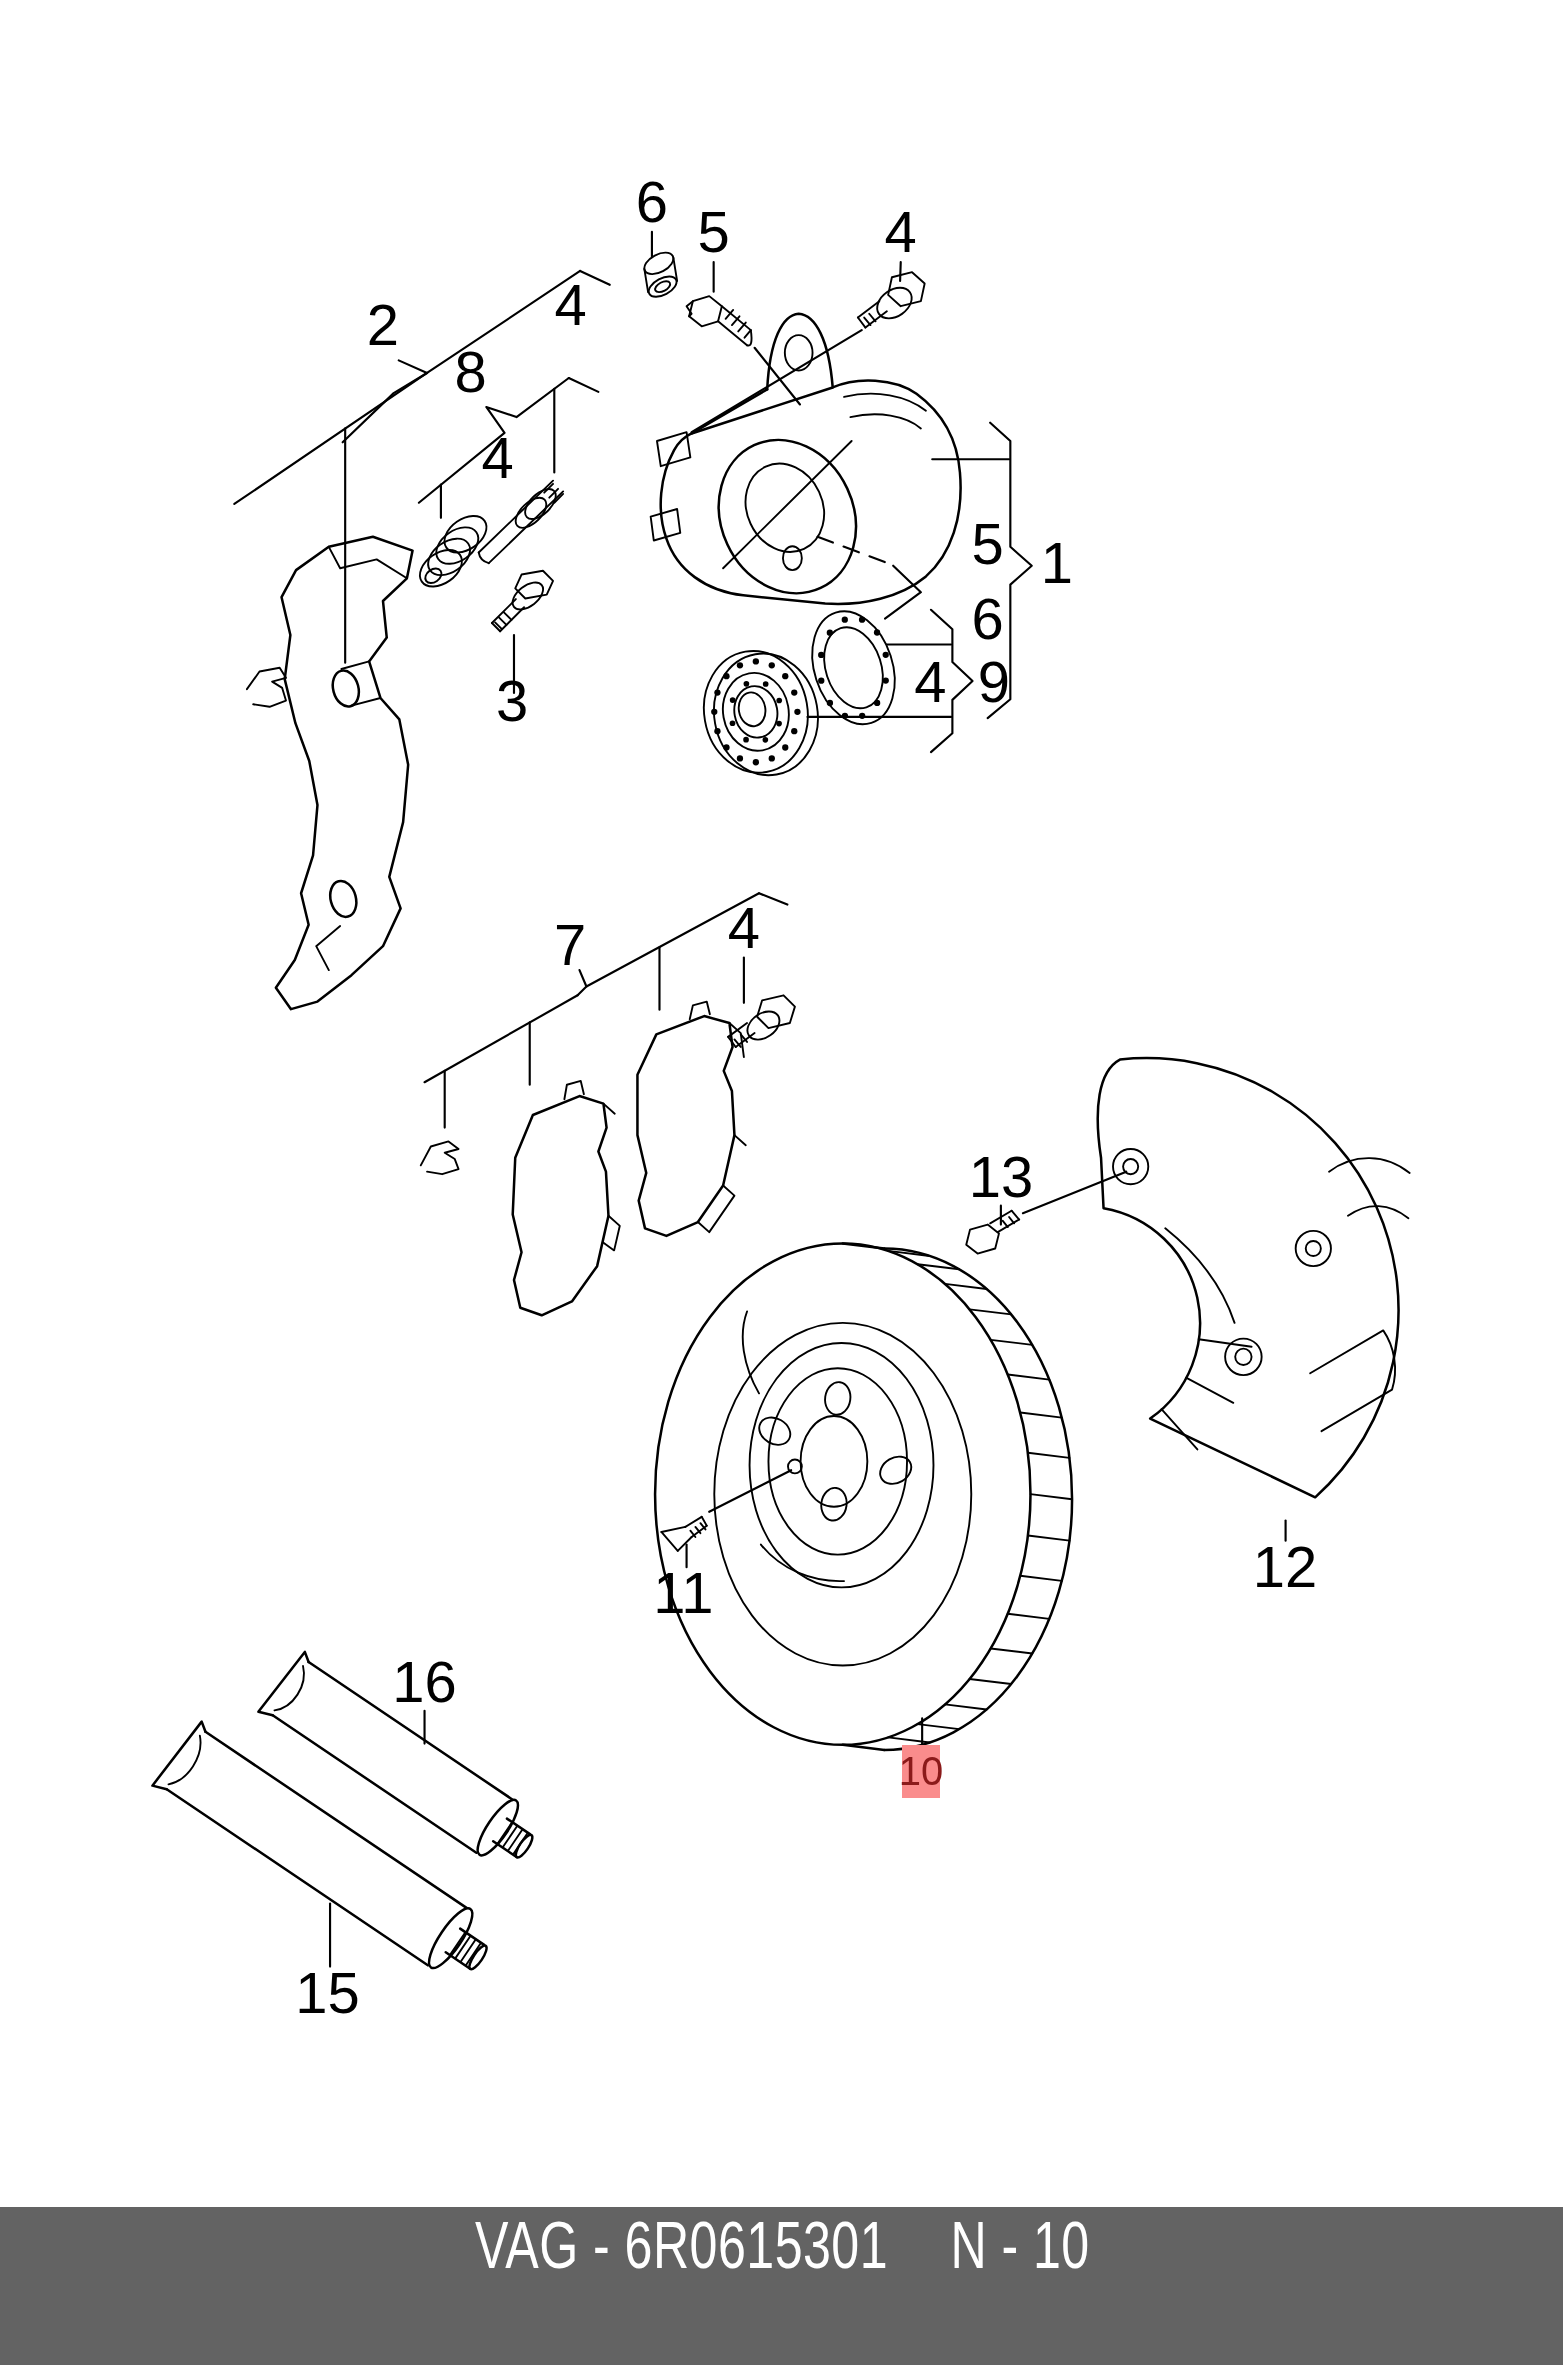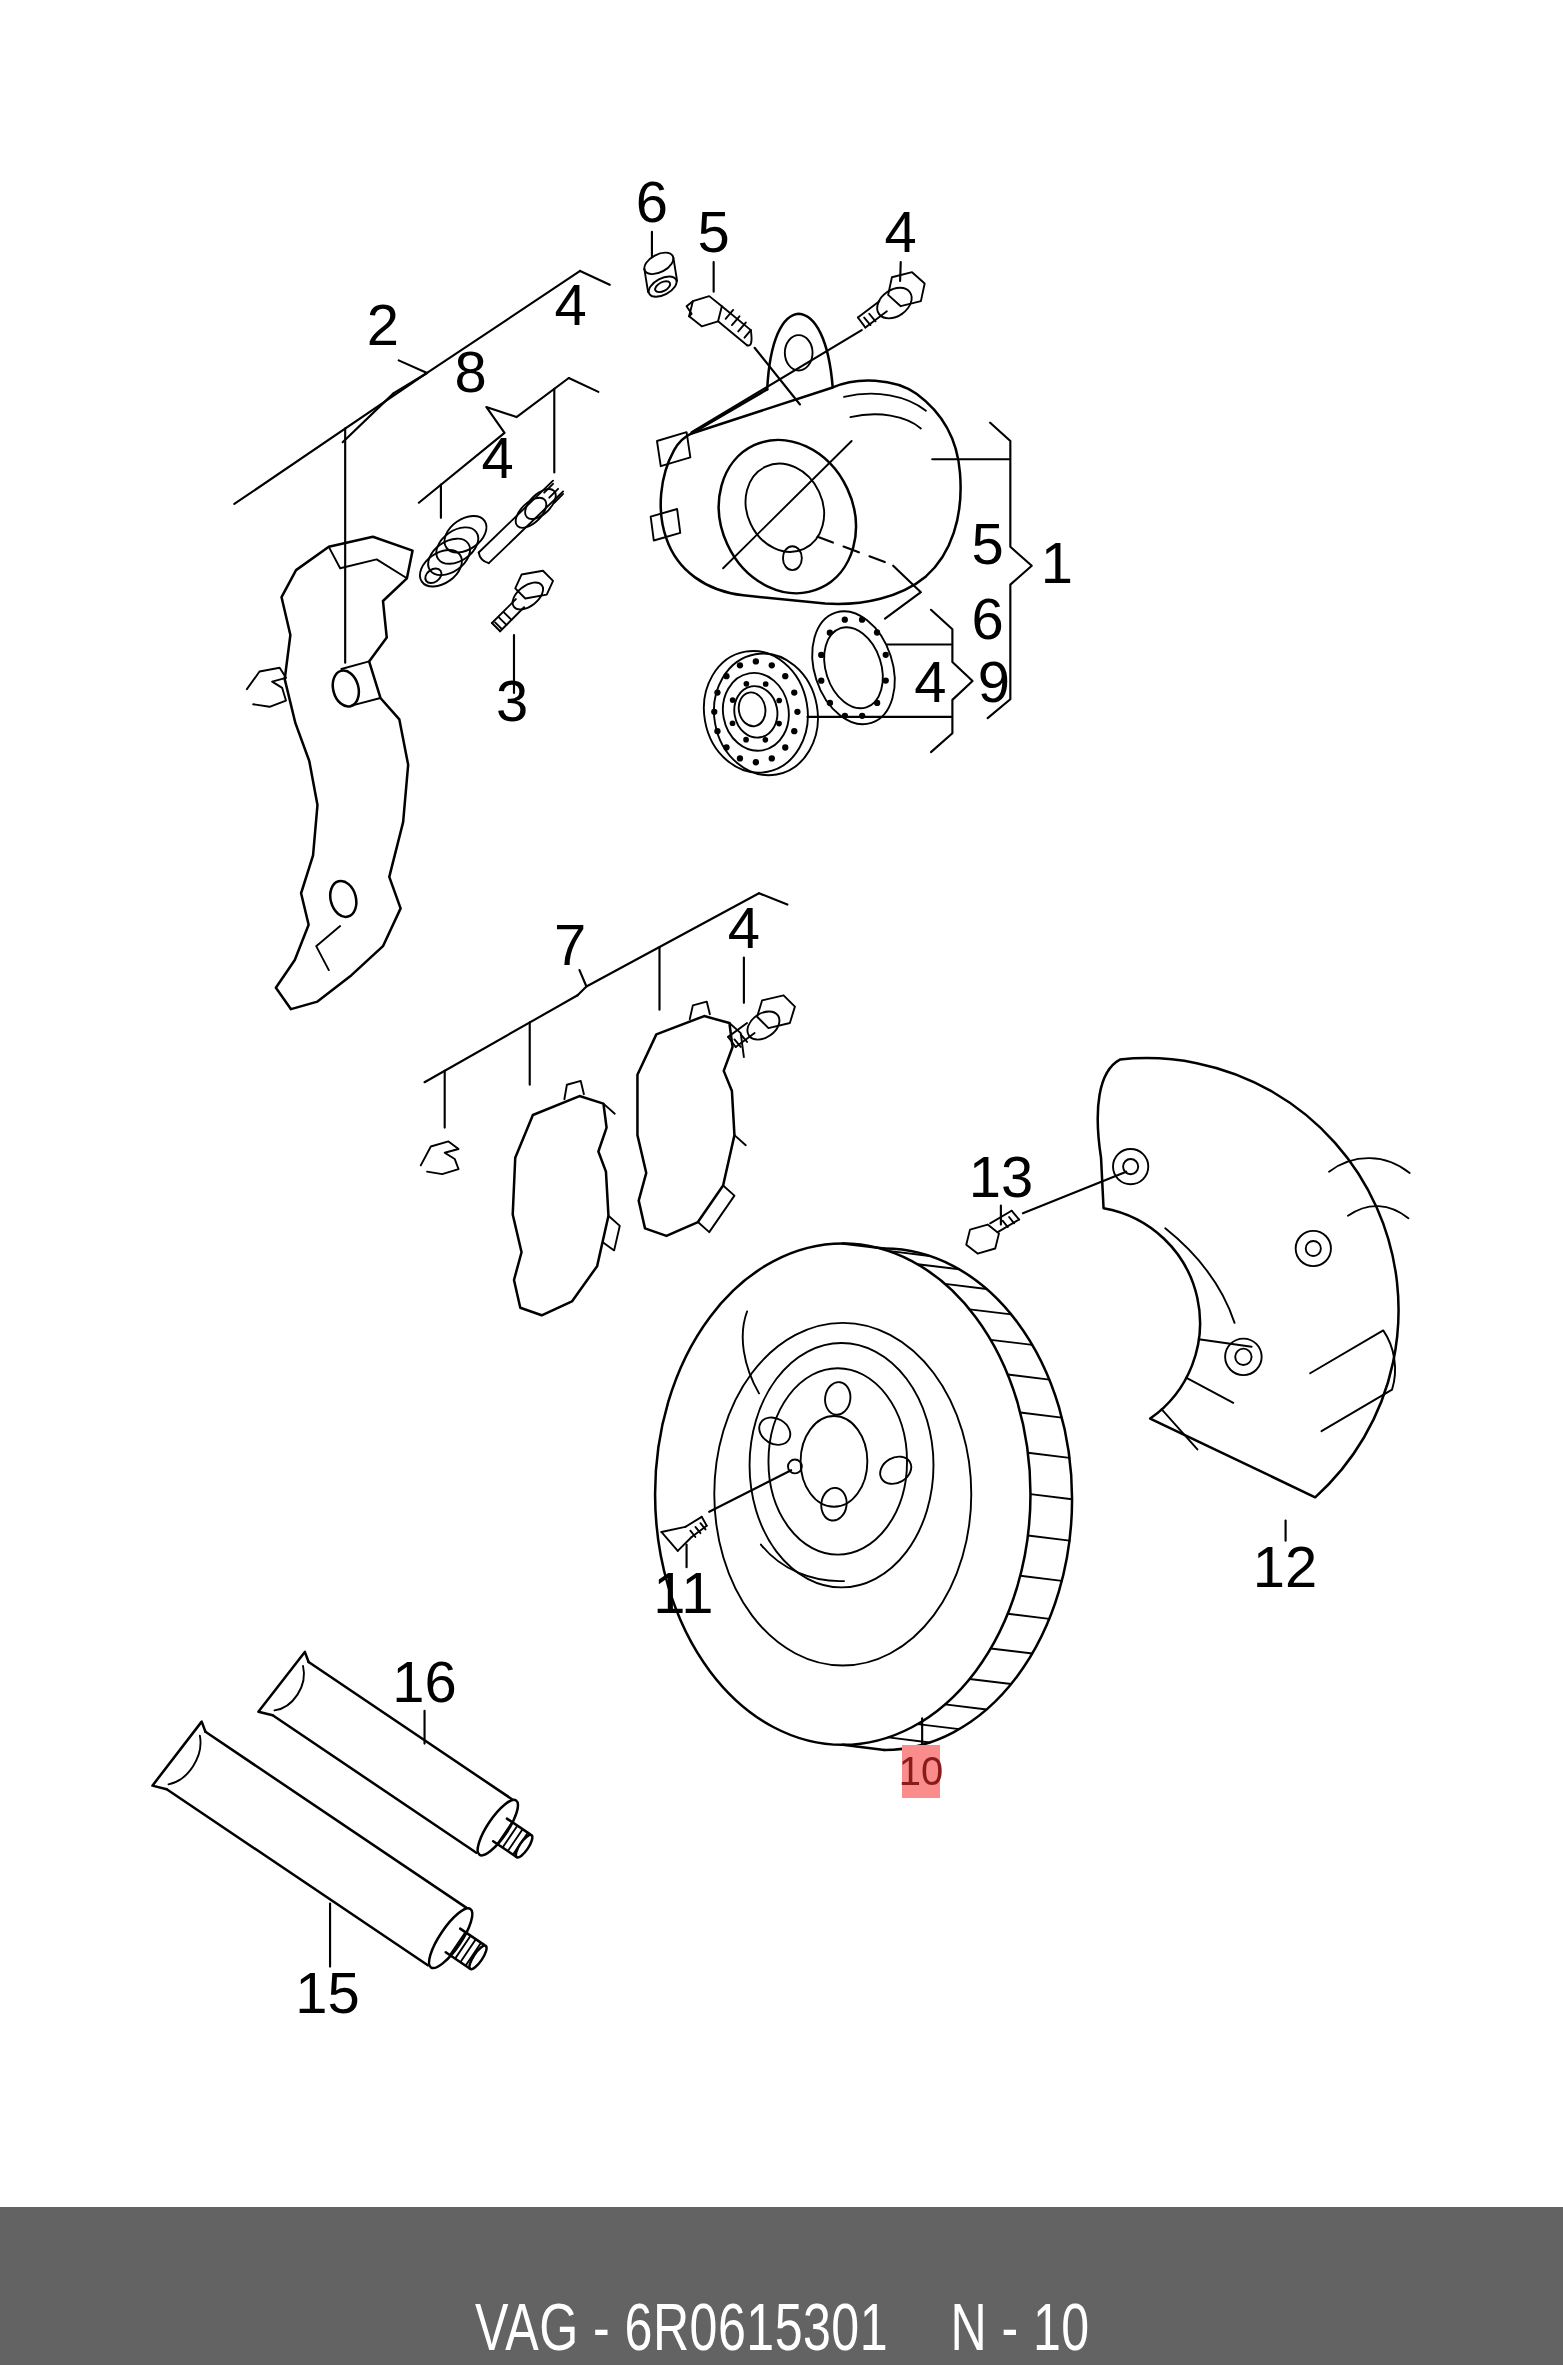--- a/index.html
+++ b/index.html
@@ -12,21 +12,21 @@
   #stage{position:absolute;inset:0;}
   svg{position:absolute;left:0;top:0;}
   .art{stroke:var(--line);fill:none;stroke-width:4;stroke-linejoin:round;stroke-linecap:round;}
   .thin{stroke-width:3;}
   .lead{stroke:var(--line);fill:none;stroke-width:3.4;stroke-linejoin:round;stroke-linecap:round;}
   .dash{stroke-dasharray:26 18;}
   .dots circle{fill:var(--line);stroke:none;}
   text.callout{font-size:92px;fill:var(--line);text-anchor:middle;
                font-family:"Liberation Sans",sans-serif;}
   #footer{position:absolute;left:0;top:2207px;width:1564px;height:158px;
-          background:var(--footer-bg);display:flex;align-items:flex-end;justify-content:center;}
+          background:var(--footer-bg);display:flex;align-items:flex-start;justify-content:center;}
   #footer .ftxt{display:flex;gap:82px;color:var(--footer-text);font-size:66px;
           transform:scaleX(0.76);white-space:nowrap;letter-spacing:0.6px;}
   #hl10{position:absolute;left:894px;top:1745px;width:38px;height:53px;
         background:var(--highlight-bg);display:flex;align-items:center;justify-content:center;
         color:var(--highlight-text);font-size:40px;font-family:"Liberation Sans",sans-serif;margin-left:8px;}
 </style>
 </head>
 <body>
 
 <div id="stage">

